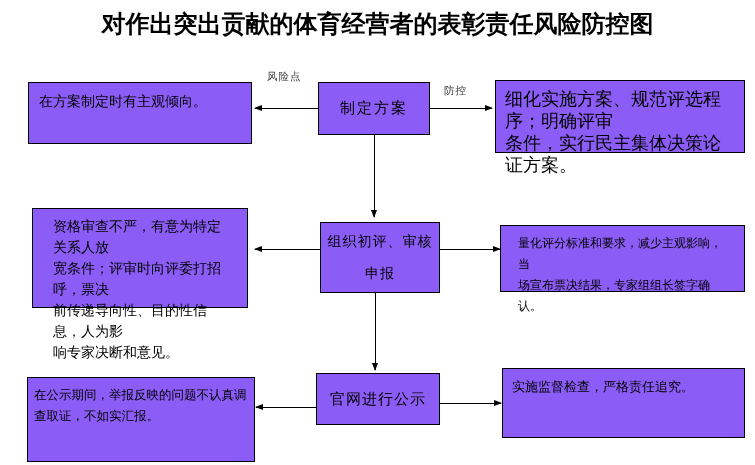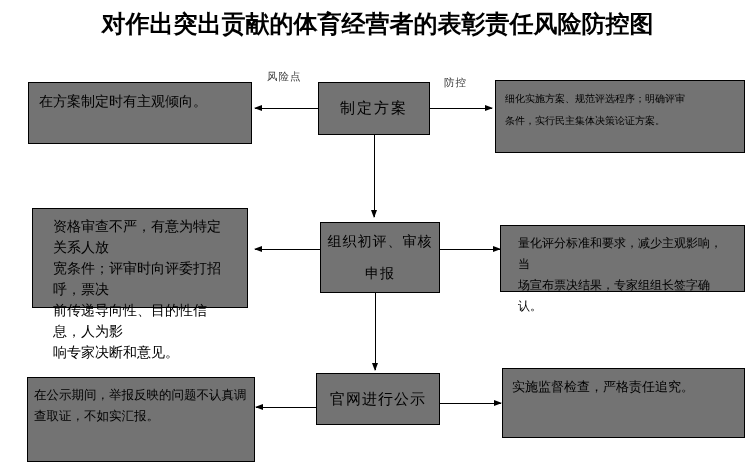--- a/index.html
+++ b/index.html
@@ -7,28 +7,28 @@
     position:relative;width:755px;height:465px;background:#ffffff;
     font-family:"Liberation Serif","DejaVu Serif",serif;color:#000;
     overflow:hidden;
   }
   .title{
     position:absolute;left:0;top:8px;width:755px;margin:0;
     text-align:center;font-size:24px;line-height:32px;font-weight:bold;
     font-family:"Liberation Sans","DejaVu Sans",sans-serif;color:#000;
   }
   .box{
-    position:absolute;border:1px solid #000;background:#737373;
+    position:absolute;border:1px solid #000;background:#8b5cf6;
     box-sizing:border-box;white-space:pre-line;color:#000;
   }
   
   .r1l{left:28px;top:82px;width:224px;height:62px;font-size:14px;line-height:22px;padding:8px 10px;}
   .r1c{left:318px;top:82px;width:112px;height:53px;font-size:15px;
        display:flex;align-items:center;justify-content:center;letter-spacing:2px;}
-  .r1r{left:495px;top:80px;width:250px;height:73px;font-size:10px;line-height:22px;padding:7px 9px;}
+  .r1r{left:495px;top:80px;width:250px;height:73px;font-size:18px;line-height:22px;padding:7px 9px;}
   
   .r2l{left:32px;top:208px;width:216px;height:100px;font-size:14px;line-height:21px;padding:7px 20px;font-family:Liberation Serif, serif;}
   .r2c{left:320px;top:222px;width:120px;height:71px;font-size:14px;line-height:32px;
        display:flex;align-items:center;justify-content:center;text-align:center;letter-spacing:1px;}
   .r2r{left:500px;top:225px;width:245px;height:67px;font-size:12px;line-height:21px;padding:7px 17px;}
   
   .r3l{left:27px;top:365px;width:228px;height:85px;font-size:12.5px;line-height:21px;padding:7px 6px;margin-top:12px;}
   .r3c{left:316px;top:373px;width:124px;height:52px;font-size:15px;
        display:flex;align-items:center;justify-content:center;letter-spacing:1px;}
   .r3r{left:502px;top:368px;width:243px;height:70px;font-size:13px;line-height:21px;padding:7px 9px;}
@@ -56,21 +56,21 @@
   .a2R{left:440px;top:249px;width:60px;}
   .a2D{left:375px;top:293px;height:77px;}
   .a3L{left:256px;top:407px;width:60px;}
   .a3R{left:440px;top:403px;width:61px;}
 
   .lbl{
     position:absolute;font-size:10.5px;color:#3a3a3a;line-height:13px;
     font-family:"Liberation Serif","DejaVu Serif",serif;letter-spacing:1px;
   }
   .lbl-risk{left:267px;top:70px;}
-  .lbl-ctrl{left:444px;top:76px;}
+  .lbl-ctrl{left:444px;top:84px;}
 </style>
 </head>
 <body>
 
 <div class="canvas">
 
   <h1 class="title">对作出突出贡献的体育经营者的表彰责任风险防控图</h1>
 
   <div class="box r1l">在方案制定时有主观倾向。</div>
   <div class="box r1c">制定方案</div>

